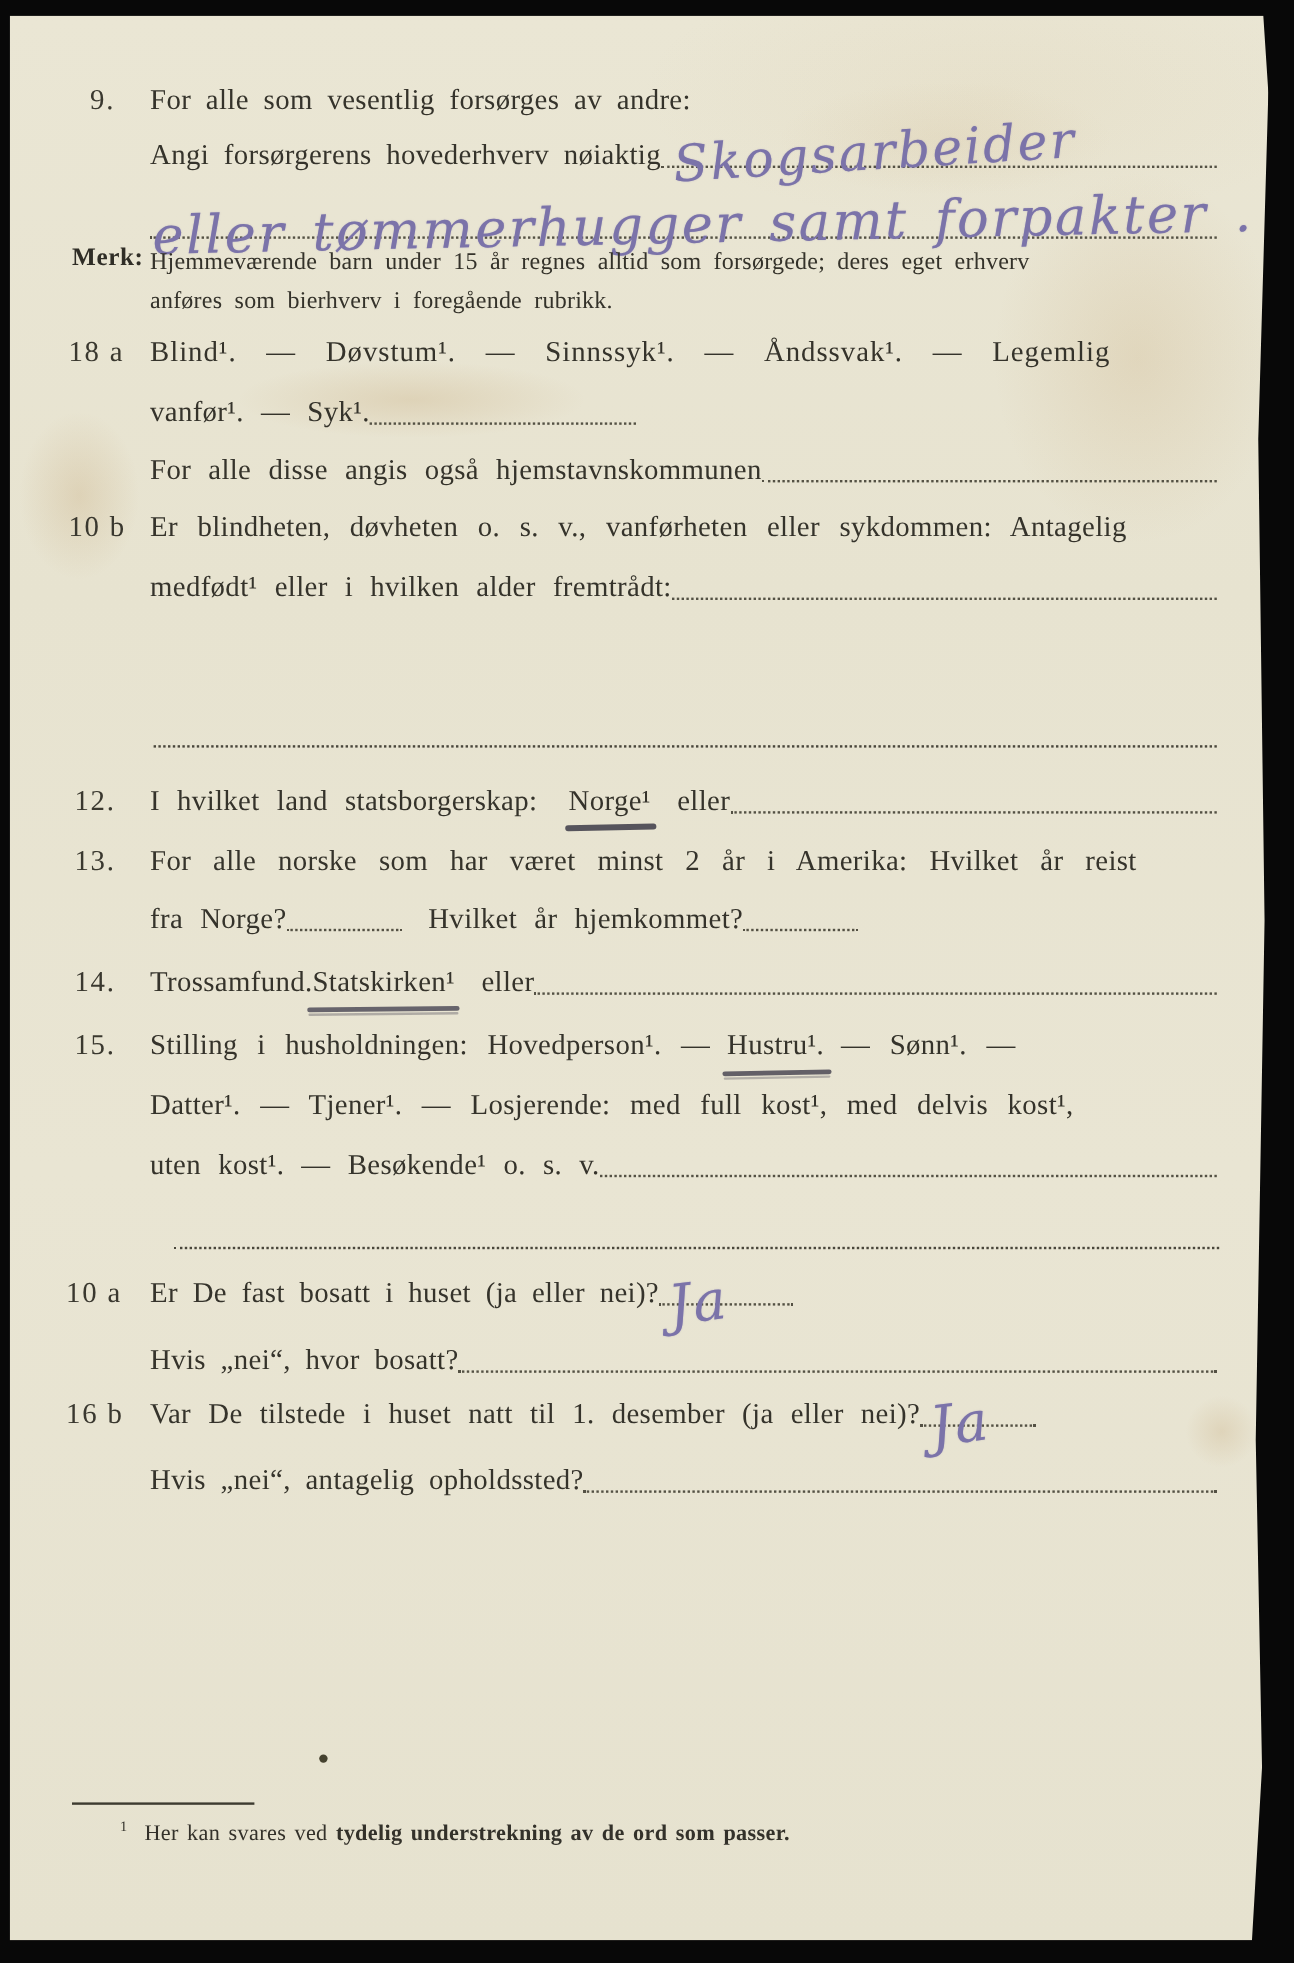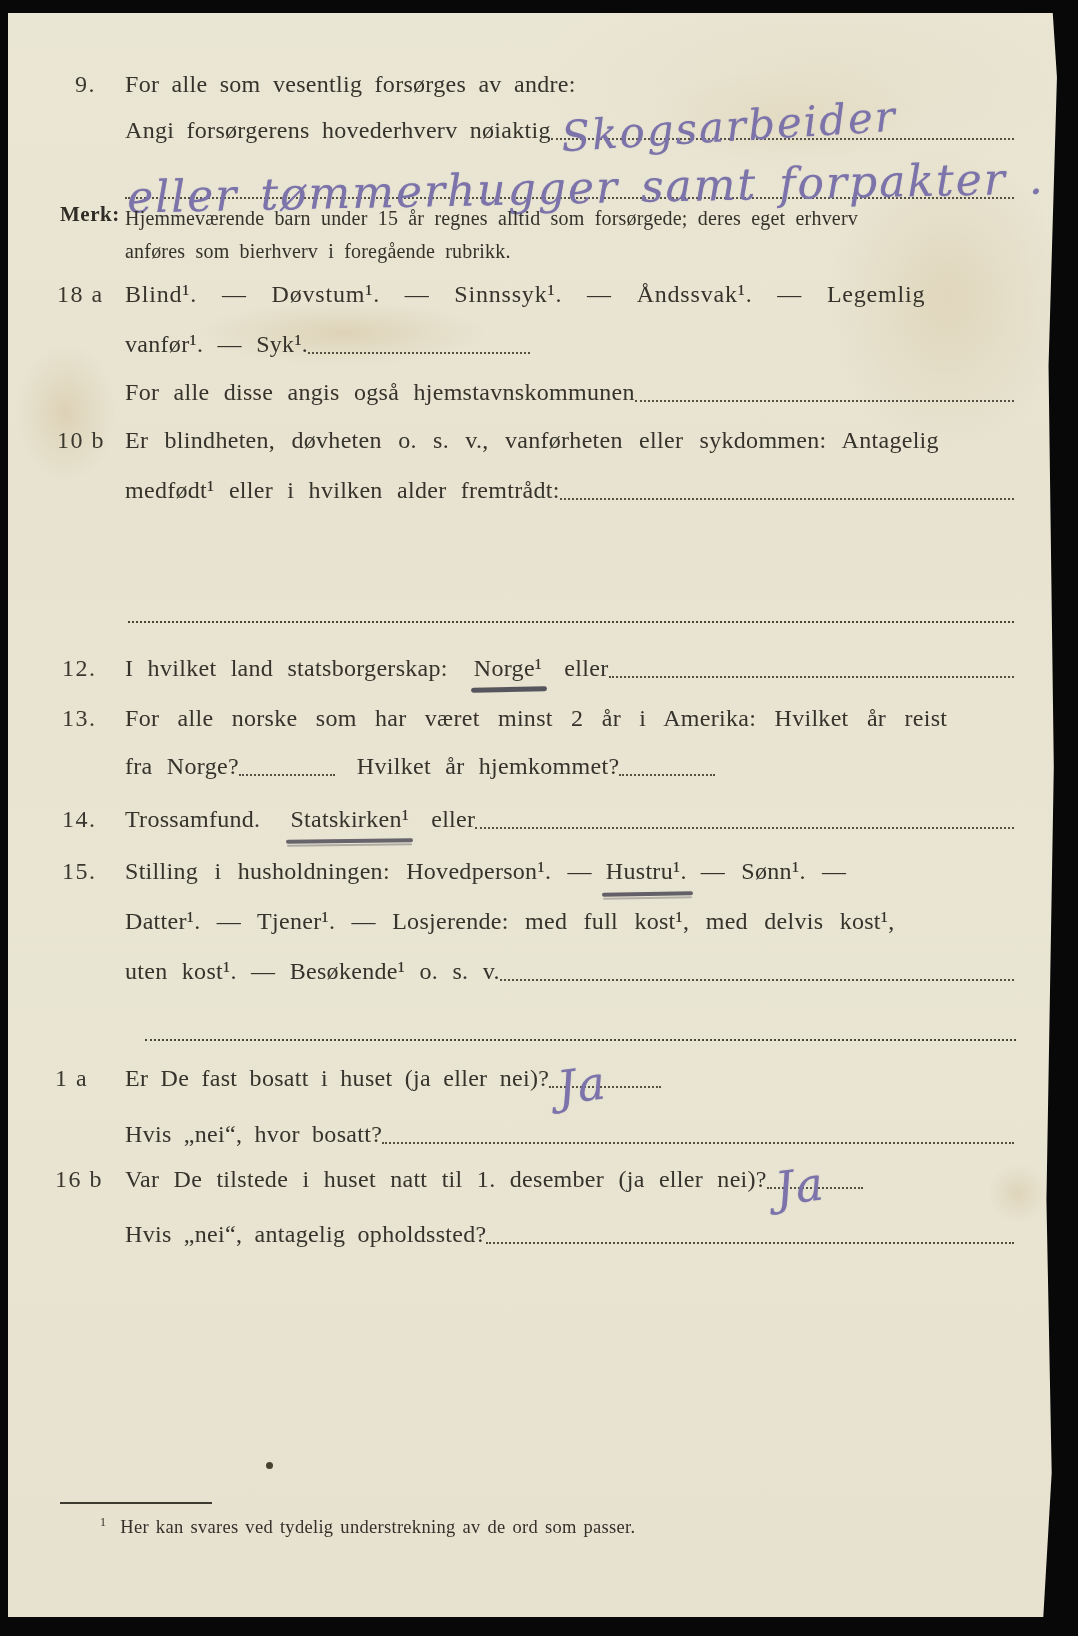--- a/index.html
+++ b/index.html
@@ -29,21 +29,21 @@
   }
   .ws8{word-spacing:8px}.ws10{word-spacing:10px}.ws12{word-spacing:12px}
   .ws18{word-spacing:18px;letter-spacing:.8px}
   .leader{
     flex:1 1 auto;align-self:flex-end;height:0;margin-bottom:5px;
     border-bottom:2px dotted #545144;position:relative;min-width:26px;
   }
   .leader-short{flex:0 0 112px;}
   .leader-short2{flex:0 0 96px;}
   .spacer{flex:1 1 auto;}
-  .gap14{margin-left:14px}.gap22{margin-left:22px}.gap26{margin-left:26px}.gap30{margin-left:30px}
+  .gap14{margin-left:14px}.gap22{margin-left:22px}.gap26{margin-left:26px}.gap30{}
   .hand{
     position:absolute;font-family:"DejaVu Serif", serif;font-style:italic;
     color:#7b73a9;text-shadow:0 0 1px rgba(123,115,169,.55);
     letter-spacing:2px;white-space:nowrap;
   }
   .hand-skogs{font-size:42px;bottom:-4px;left:10px;transform:rotate(-3.5deg);}
   .hand-l2{font-size:44px;bottom:-6px;left:2px;transform:rotate(-1.2deg);}
   .hand-ja{font-size:46px;bottom:-14px;left:8px;transform:rotate(-7deg);}
   .tall{height:32px;}
   .ul{position:relative;}
@@ -58,21 +58,21 @@
     box-shadow:0 4px 0 -1px rgba(85,82,92,.4);}
   .dotline{position:absolute;height:0;border-top:2.5px dotted #49463b;}
   .merk-label{position:absolute;left:52px;font-size:21px;font-weight:bold;color:#2f2d26;letter-spacing:.5px;}
   .merk-text{
     position:absolute;left:117px;width:905px;font-size:20px;line-height:33px;
     color:#34322a;word-spacing:5px;letter-spacing:.2px;
   }
   .fn-rule{position:absolute;left:52px;width:152px;border-top:2px solid #3d3b30;box-shadow:0 -3px 0 -1px rgba(61,59,48,.35);}
   .footnote{position:absolute;left:92px;font-size:18.5px;color:#33312a;letter-spacing:.3px;word-spacing:2px;}
   .footnote sup{font-size:12px;margin-right:14px;}
-  .fn-bold{font-weight:normal;margin-top:25px;}
+  .fn-bold{font-weight:bold;margin-top:25px;}
   .speck{position:absolute;background:#45422f;border-radius:50%;}
 </style>
 </head>
 <body>
 
 <div class="paper">
 
   <div class="stain" style="top:130px;left:820px;width:240px;height:310px;background:radial-gradient(closest-side,rgba(186,146,86,.17),transparent);"></div>
   <div class="stain" style="top:288px;left:190px;width:290px;height:64px;background:radial-gradient(closest-side,rgba(182,142,82,.20),transparent);"></div>
   <div class="stain" style="top:330px;left:8px;width:100px;height:140px;background:radial-gradient(closest-side,rgba(186,148,92,.22),transparent);"></div>
@@ -195,21 +195,21 @@
   </div>
   <div class="row" style="top:893px">
     <div class="content ws10">
       <span>Datter¹. — Tjener¹. — Losjerende: med full kost¹, med delvis kost¹,</span>
     </div>
   </div>
 
   <div class="dotline" style="top:1026px;left:137px;right:42px"></div>
 
   <div class="row" style="top:1050px">
-    <span class="num p1">1 a</span>
+    <span class="num p1">10 a</span>
     <div class="content">
       <span>Er De fast bosatt i huset (ja eller nei)?</span>
       <span class="leader leader-short">
         <span class="hand hand-ja">Ja</span>
       </span>
       <span class="spacer"></span>
     </div>
   </div>
   <div class="row" style="top:1106px">
     <div class="content">

